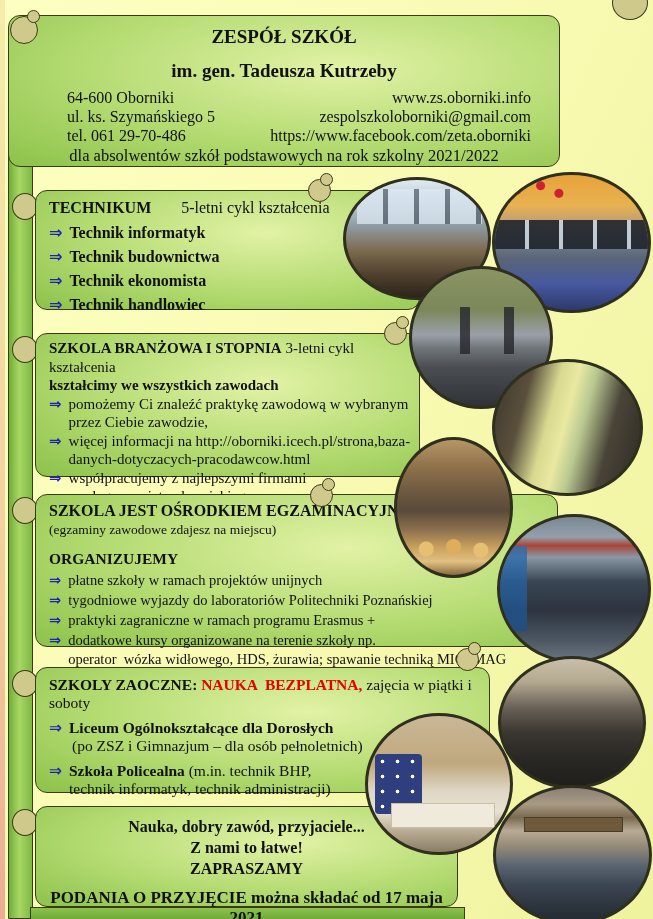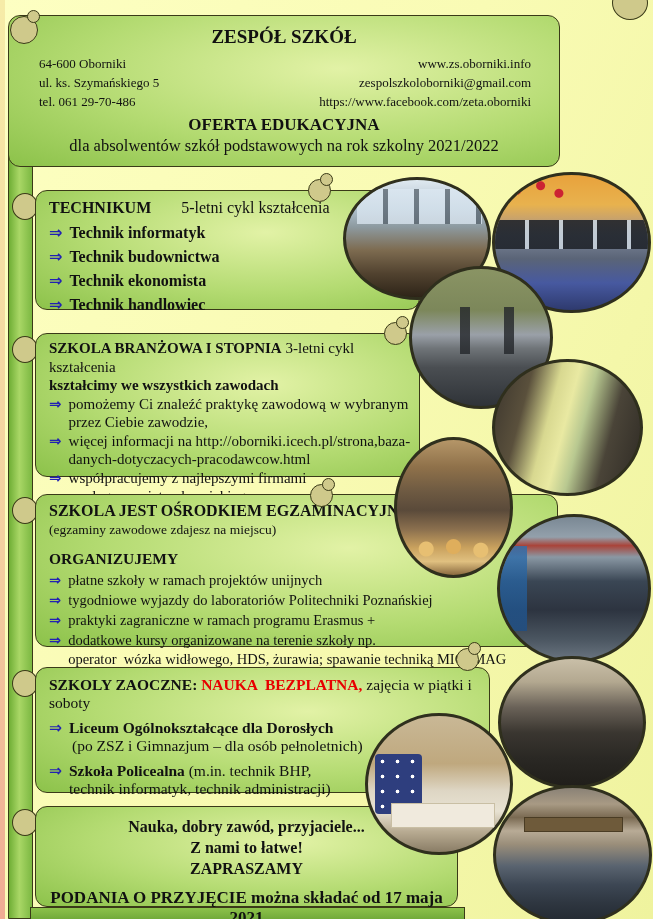--- a/index.html
+++ b/index.html
@@ -18,21 +18,21 @@
     background:linear-gradient(to bottom,#8cc24a,#6fa838);border:1.5px solid #3a3a18;box-sizing:border-box;}
 
   .banner,.panel{
     position:absolute;box-sizing:border-box;z-index:4;
     border:1.6px solid #3a3a18;border-radius:12px;
     background:radial-gradient(ellipse at 60% 35%,#e2f2a6 0%,#b4db72 55%,#8cc24a 100%);
   }
   .banner{left:8px;top:15px;width:552px;height:152px;text-align:center;}
   .school-name{font-weight:bold;font-size:19px;line-height:26px;margin-top:8px;}
   .contact-row{display:flex;justify-content:space-between;padding:4px 28px 0 30px;
-    font-size:13px;line-height:19px;text-align:left;}
+    font-size:16px;line-height:19px;text-align:left;margin-left:28px;}
   .contact-right{text-align:right;}
   .offer-title{font-weight:bold;font-size:17px;margin-top:3px;line-height:21px;}
   .offer-subtitle{font-size:16.5px;line-height:22px;}
 
   .panel-p1{left:35px;top:190px;width:385px;height:120px;padding:7px 6px 0 13px;}
   .panel-p2{left:35px;top:333px;width:385px;height:144px;padding:5px 4px 0 13px;font-size:15px;line-height:18.5px;}
   .panel-p3{left:35px;top:494px;width:523px;height:153px;padding:6px 4px 0 13px;font-size:14.5px;}
   .panel-p4{left:35px;top:667px;width:455px;height:126px;padding:8px 4px 0 13px;font-size:15.5px;}
   .panel-p5{left:35px;top:806px;width:423px;height:101px;padding:9px 8px 0 8px;text-align:center;}
 
@@ -97,33 +97,33 @@
 <body>
 
 <div class="page">
 
   <div class="pink-edge"></div>
   <div class="roll"></div>
   <div class="bottom-band"></div>
 
   <div class="banner">
     <div class="school-name">ZESPÓŁ SZKÓŁ</div>
+    <div class="school-name">im. gen. Tadeusza Kutrzeby</div>
     <div class="contact-row">
       <div class="contact-left">
         <div>64-600 Oborniki</div>
         <div>ul. ks. Szymańskiego 5</div>
         <div>tel. 061 29-70-486</div>
       </div>
       <div class="contact-right">
         <div>www.zs.oborniki.info</div>
         <div>zespolszkoloborniki@gmail.com</div>
         <div>https://www.facebook.com/zeta.oborniki</div>
       </div>
     </div>
-    <div class="offer-title">OFERTA EDUKACYJNA</div>
     <div class="offer-subtitle">dla absolwentów szkół podstawowych na rok szkolny 2021/2022</div>
   </div>
 
   <div class="panel panel-p1">
     <div class="p1-header">
       <span class="bold">TECHNIKUM</span><span class="hdr-gap">5-letni cykl kształcenia</span>
     </div>
     <div class="arrow-row p1-item">
         <span class="arrow">⇒</span>
         <span>Technik informatyk</span>

